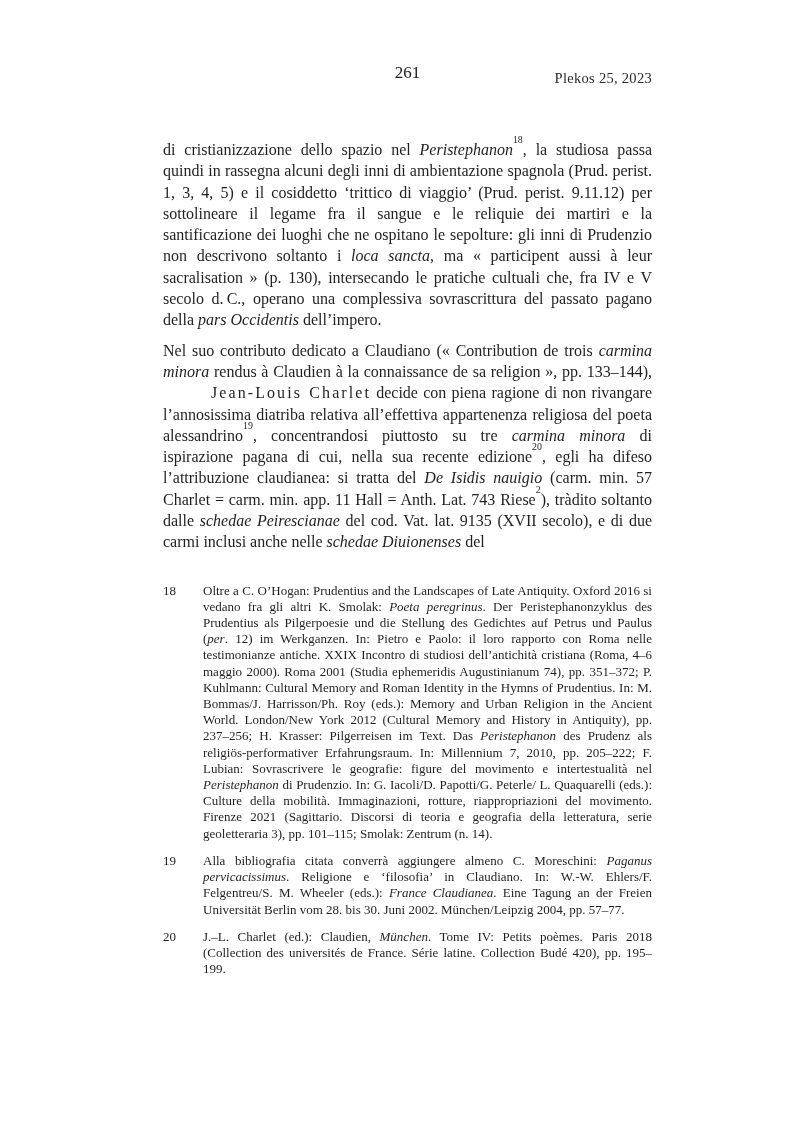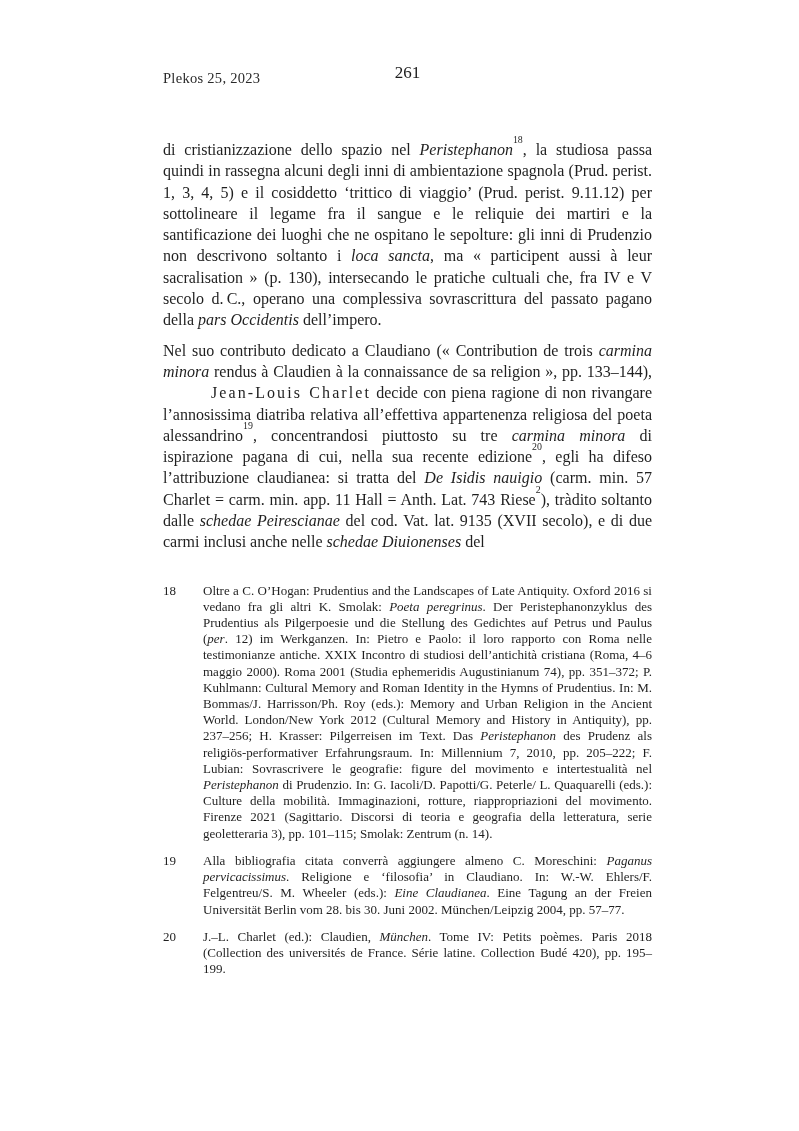--- a/index.html
+++ b/index.html
@@ -14,21 +14,21 @@
     background: #ffffff;
     color: #1f1f1f;
     font-family: "Liberation Serif", "DejaVu Serif", serif;
     overflow: hidden;
   }
   .running-head {
     position: absolute;
     top: 70px;
     left: 163px;
     width: 489px;
-    text-align: left;
+    text-align: right;
     font-size: 14.5px;
     letter-spacing: 0.02em;
     color: #2a2a2a;
   }
   .page-number {
     position: absolute;
     top: 63px;
     left: 163px;
     width: 489px;
     text-align: center;
@@ -97,21 +97,21 @@
 
     <div class="footnotes">
 
       <div class="footnote">
         <span class="fn-num">18</span>
         <span class="fn-text">Oltre a C. O’Hogan: Prudentius and the Landscapes of Late Antiquity. Oxford 2016 si vedano fra gli altri K. Smolak: <i>Poeta peregrinus</i>. Der Peristephanonzyklus des Prudentius als Pilgerpoesie und die Stellung des Gedichtes auf Petrus und Paulus (<i>per</i>. 12) im Werkganzen. In: Pietro e Paolo: il loro rapporto con Roma nelle testimonianze antiche. XXIX Incontro di studiosi dell’antichità cristiana (Roma, 4–6 maggio 2000). Roma 2001 (Studia ephemeridis Augustinianum 74), pp. 351–372; P. Kuhlmann: Cultural Memory and Roman Identity in the Hymns of Prudentius. In: M. Bommas/J. Harrisson/Ph. Roy (eds.): Memory and Urban Religion in the Ancient World. London/New York 2012 (Cultural Memory and History in Antiquity), pp. 237–256; H. Krasser: Pilgerreisen im Text. Das <i>Peristephanon</i> des Prudenz als religiös-performativer Erfahrungsraum. In: Millennium 7, 2010, pp. 205–222; F. Lubian: Sovrascrivere le geografie: figure del movimento e intertestualità nel <i>Peristephanon</i> di Prudenzio. In: G. Iacoli/D. Papotti/G. Peterle/ L. Quaquarelli (eds.): Culture della mobilità. Immaginazioni, rotture, riappropriazioni del movimento. Firenze 2021 (Sagittario. Discorsi di teoria e geografia della letteratura, serie geoletteraria 3), pp. 101–115; Smolak: Zentrum (n. 14).</span>
       </div>
 
       <div class="footnote">
         <span class="fn-num">19</span>
-        <span class="fn-text">Alla bibliografia citata converrà aggiungere almeno C. Moreschini: <i>Paganus pervicacissimus</i>. Religione e ‘filosofia’ in Claudiano. In: W.-W. Ehlers/F. Felgentreu/S. M. Wheeler (eds.): <i>Eine Claudianea</i>. Eine Tagung an der Freien Universität Berlin vom 28. bis 30. Juni 2002. München/Leipzig 2004, pp. 57–77.</span>
+        <span class="fn-text">Alla bibliografia citata converrà aggiungere almeno C. Moreschini: <i>Paganus pervicacissimus</i>. Religione e ‘filosofia’ in Claudiano. In: W.-W. Ehlers/F. Felgentreu/S. M. Wheeler (eds.): <i>France Claudianea</i>. Eine Tagung an der Freien Universität Berlin vom 28. bis 30. Juni 2002. München/Leipzig 2004, pp. 57–77.</span>
       </div>
 
       <div class="footnote">
         <span class="fn-num">20</span>
         <span class="fn-text">J.–L. Charlet (ed.): Claudien, <i>München</i>. Tome IV: Petits poèmes. Paris 2018 (Collection des universités de France. Série latine. Collection Budé 420), pp. 195–199.</span>
       </div>
 
     </div>
   </div>
 </div>

